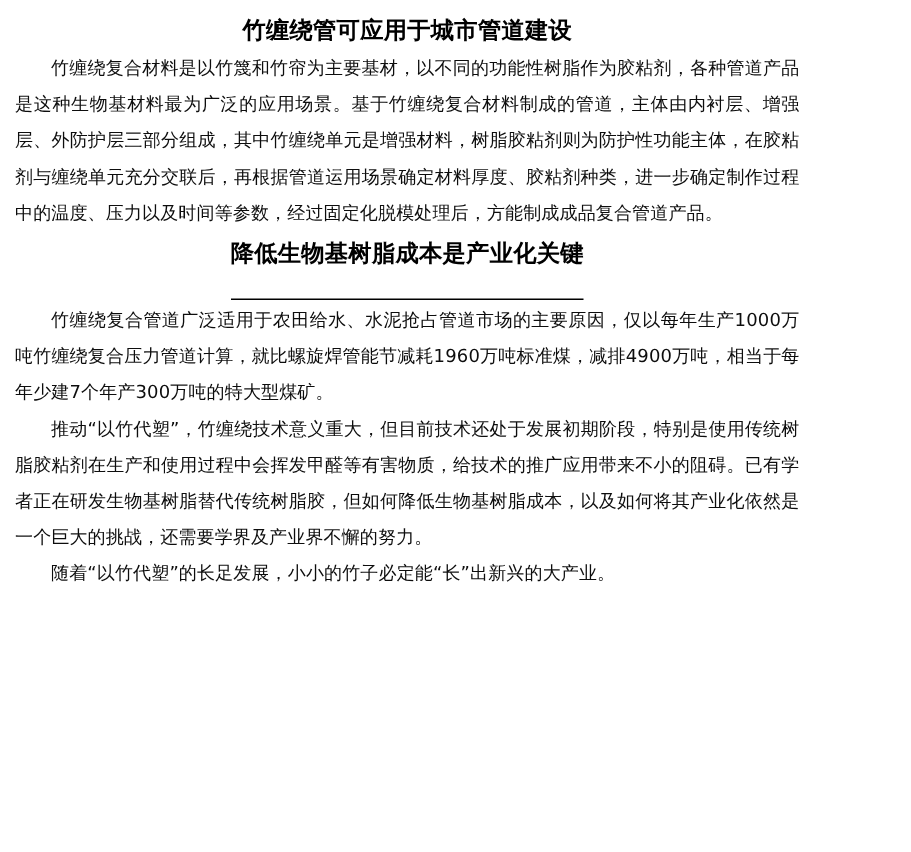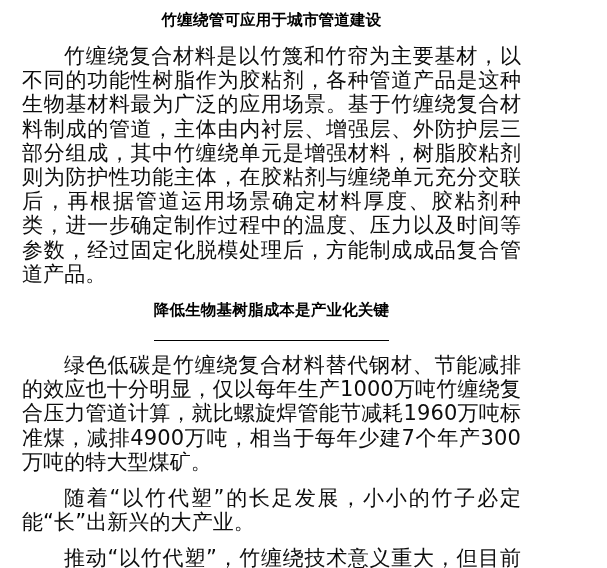--- a/index.html
+++ b/index.html
@@ -27,22 +27,22 @@
     font-size: 15.5px;
     line-height: 24px;
     color: #000000;
     margin: 0 0 1px 0;
     letter-spacing: 0.2px;
   }
   .heading.second {
     margin-top: 3px;
   }
   p.para {
-    margin: 12px;
-    font-size: 21px;
+    margin: 0;
+    font-size: 12px;
     line-height: 24.2px;
     text-align: justify;
     text-justify: inter-ideograph;
     text-indent: 2em;
     color: #0d0d0d;
     letter-spacing: 0.1px;
   }
   .heading .uline {
     border-bottom: 1px solid #000;
     display: inline-block;
@@ -54,19 +54,19 @@
 
 <div class="page">
 
   <h1 class="heading">竹缠绕管可应用于城市管道建设</h1>
 
   <p class="para">竹缠绕复合材料是以竹篾和竹帘为主要基材，以不同的功能性树脂作为胶粘剂，各种管道产品是这种生物基材料最为广泛的应用场景。基于竹缠绕复合材料制成的管道，主体由内衬层、增强层、外防护层三部分组成，其中竹缠绕单元是增强材料，树脂胶粘剂则为防护性功能主体，在胶粘剂与缠绕单元充分交联后，再根据管道运用场景确定材料厚度、胶粘剂种类，进一步确定制作过程中的温度、压力以及时间等参数，经过固定化脱模处理后，方能制成成品复合管道产品。</p>
 
 
   <h1 class="heading second"><span class="uline">降低生物基树脂成本是产业化关键</span></h1>
 
-  <p class="para">绿色低碳是竹缠绕复合材料替代钢材、节能减排的效应也十分明显，仅以每年生产1000万吨竹缠绕复合压力管道计算，就比螺旋焊管能节减耗1960万吨标准煤，减排4900万吨，相当于每年少建7个年产300万吨的特大型煤矿。</p>
+  <p class="para">竹缠绕复合管道广泛适用于农田给水、水泥抢占管道市场的主要原因，仅以每年生产1000万吨竹缠绕复合压力管道计算，就比螺旋焊管能节减耗1960万吨标准煤，减排4900万吨，相当于每年少建7个年产300万吨的特大型煤矿。</p>
+
+  <p class="para">推动“以竹代塑”，竹缠绕技术意义重大，但目前技术还处于发展初期阶段，特别是使用传统树脂胶粘剂在生产和使用过程中会挥发甲醛等有害物质，给技术的推广应用带来不小的阻碍。已有学者正在研发生物基树脂替代传统树脂胶，但如何降低生物基树脂成本，以及如何将其产业化依然是一个巨大的挑战，还需要学界及产业界不懈的努力。</p>
 
   <p class="para">随着“以竹代塑”的长足发展，小小的竹子必定能“长”出新兴的大产业。</p>
-
-  <p class="para">推动“以竹代塑”，竹缠绕技术意义重大，但目前技术还处于发展初期阶段，特别是使用传统树脂胶粘剂在生产和使用过程中会挥发甲醛等有害物质，给技术的推广应用带来不小的阻碍。已有学者正在研发生物基树脂替代传统树脂胶，但如何降低生物基树脂成本，以及如何将其产业化依然是一个巨大的挑战，还需要学界及产业界不懈的努力。</p>
 
 </div>
 
 </body></html>

